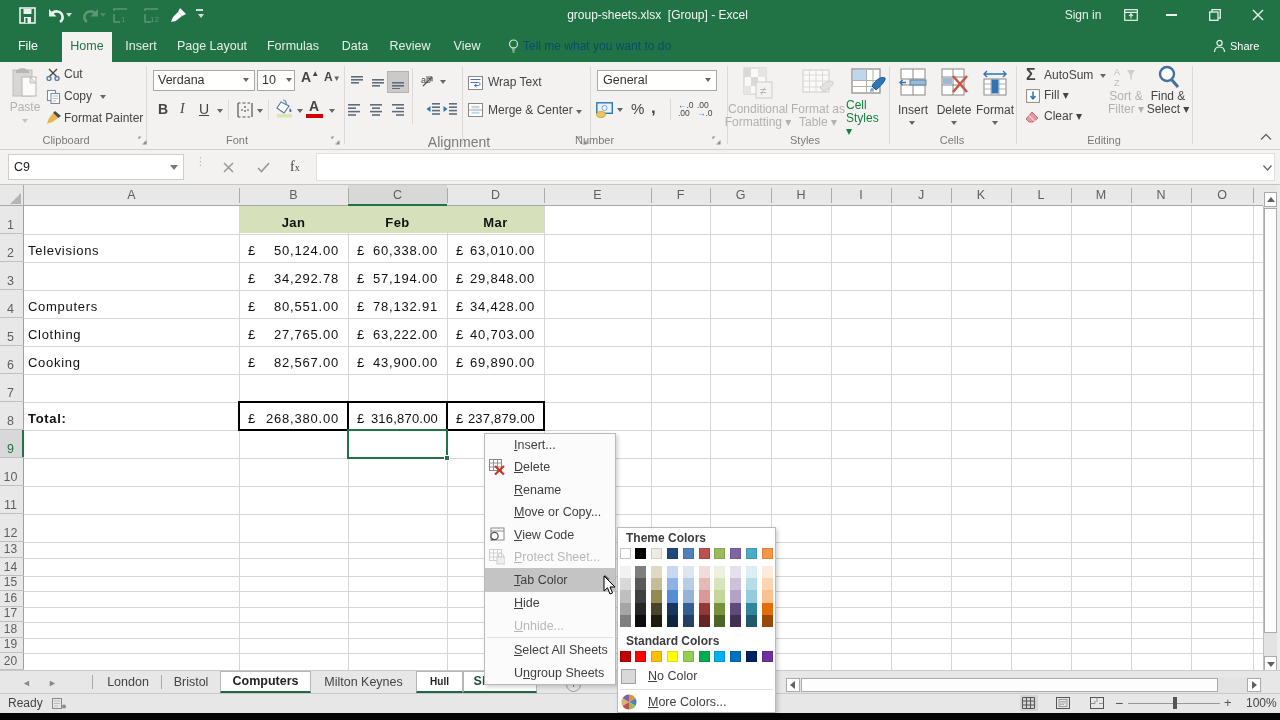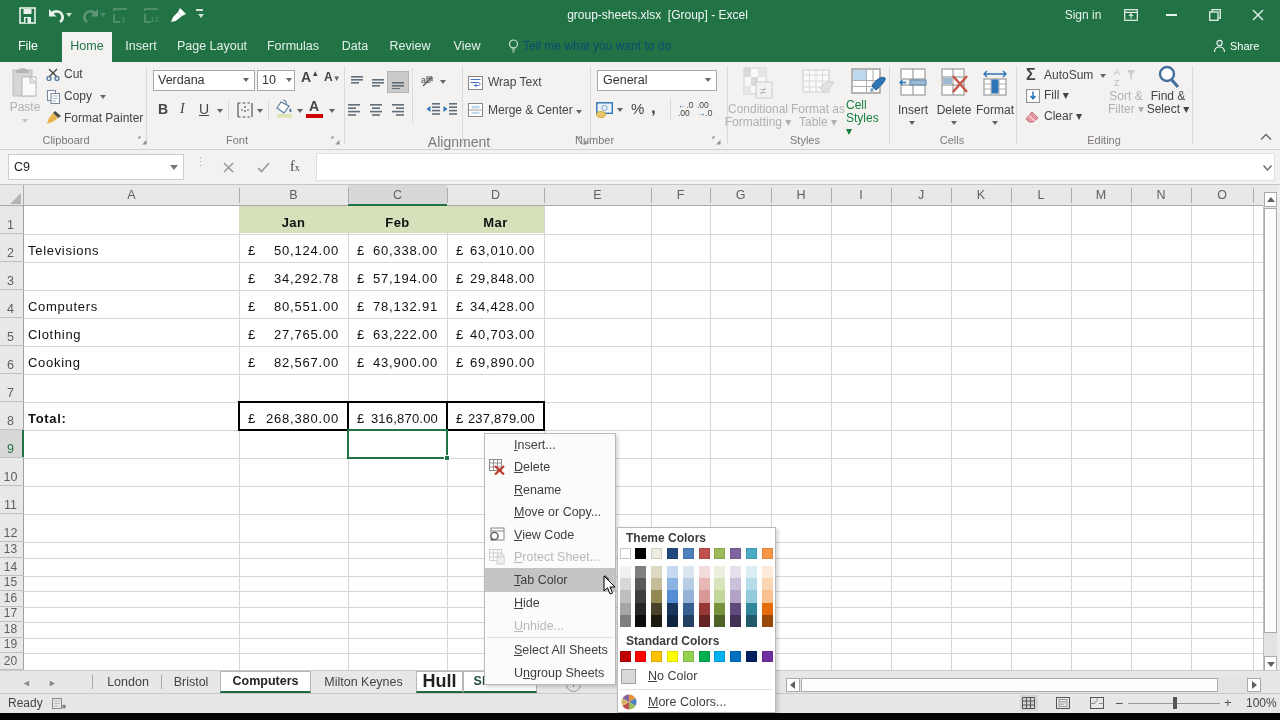--- a/index.html
+++ b/index.html
@@ -517,21 +517,21 @@
     </svg>
 <div class="ab" style="left:0;top:670px;width:1280px;height:23px;background:#e7e7e7;border-top:1px solid #c9c9c9;"></div>
 <div class="ab" style="left:22px;top:677px;width:12px;height:12px;font-size:9px;color:#888;line-height:12px;">◄</div>
 <div class="ab" style="left:92px;top:675px;width:1px;height:14px;background:#a9a9a9;"></div>
 <div class="ab" style="left:48px;top:677px;width:12px;height:12px;font-size:9px;color:#888;line-height:12px;">►</div>
 <div class="ab" style="left:95px;top:671px;width:66px;height:22px;line-height:22px;text-align:center;font-size:12.5px;color:#444;">London</div>
 <div class="ab" style="left:161px;top:675px;width:1px;height:14px;background:#a9a9a9;"></div>
 <div class="ab" style="left:162px;top:671px;width:58px;height:22px;line-height:22px;text-align:center;font-size:12.5px;color:#444;">Bristol</div>
 <div class="ab" style="left:220px;top:671px;width:91px;height:22px;background:#fff;border:1px solid #b7b7b7;border-bottom:2px solid #1f6843;line-height:19px;text-align:center;font-size:12.5px;font-weight:bold;color:#222;">Computers</div>
 <div class="ab" style="left:311px;top:671px;width:105px;height:22px;line-height:22px;text-align:center;font-size:12.5px;color:#444;">Milton Keynes</div>
-<div class="ab" style="left:416px;top:671px;width:47px;height:22px;background:#fff;border:1px solid #b7b7b7;border-bottom:2px solid #1f6843;line-height:19px;text-align:center;font-size:18px;font-weight:bold;color:#222;">Hull</div>
+<div class="ab" style="left:416px;top:671px;width:47px;height:22px;background:#fff;border:1px solid #b7b7b7;border-bottom:2px solid #1f6843;line-height:19px;text-align:center;font-size:10px;font-weight:bold;color:#222;">Hull</div>
 <div class="ab" style="left:463px;top:671px;width:74px;height:22px;background:#fff;border:1px solid #b7b7b7;border-bottom:2px solid #1f6843;line-height:19px;text-align:center;font-size:12.5px;font-weight:bold;color:#1f4e38;">Sheffield</div>
 <div class="ab" style="left:566px;top:677px;width:15px;height:15px;border:1px solid #999;border-radius:50%;color:#777;font-size:12px;line-height:13px;text-align:center;">+</div>
 <div class="ab" style="left:786px;top:677px;width:476px;height:16px;background:#e3e3e3;"></div>
 <div class="ab" style="left:786px;top:678px;width:14px;height:14px;background:#fff;border:1px solid #ababab;"></div>
 <svg class="ab" style="left:790px;top:681px" width="5" height="8" viewBox="0 0 5 8">
       <path d="M5 0 L0 4 L5 8 Z" fill="#606060"></path>
     </svg>
 <div class="ab" style="left:801px;top:678px;width:417px;height:14px;background:#fdfdfd;border:1px solid #ababab;"></div>
 <div class="ab" style="left:1247px;top:678px;width:14px;height:14px;background:#fff;border:1px solid #ababab;"></div>
 <svg class="ab" style="left:1252px;top:681px" width="5" height="8" viewBox="0 0 5 8">

